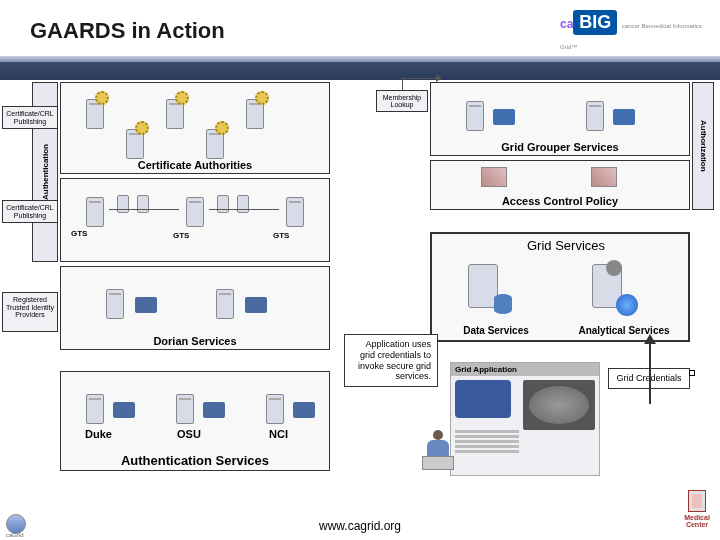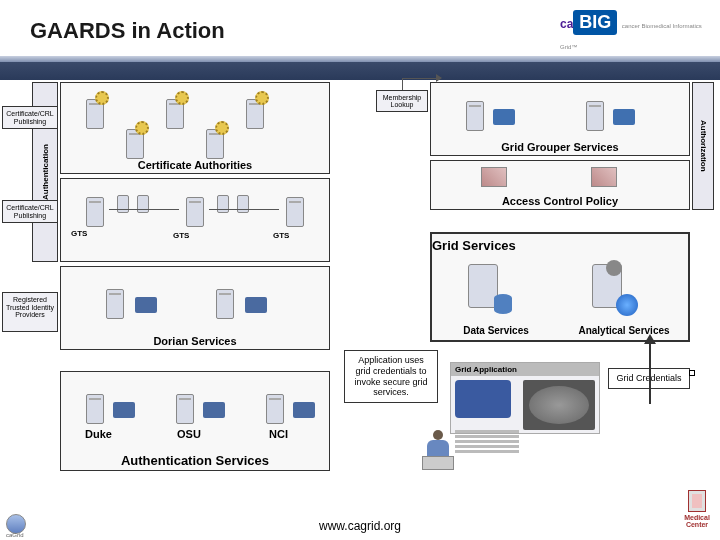--- a/index.html
+++ b/index.html
@@ -45,37 +45,37 @@
   .tiny-server .tower { width: 12px; height: 18px; background: #d8dce8; border: 1px solid #888; border-radius: 2px; }
   
   
   .right-col { left: 430px; width: 260px; }
   .grid-grouper { top: 0; height: 74px; border: 1px solid #333; background: #f8f8f8; }
   .acp-box { top: 78px; height: 50px; border: 1px solid #333; background: #f8f8f8; }
   .tab-r { position: absolute; right: -24px; width: 22px; top: 0; height: 128px; border: 1px solid #333; background: #e8e8f0; font-size: 8px; font-weight: bold; display: flex; align-items: center; justify-content: center; writing-mode: vertical-lr; }
   .mem-lookup { position: absolute; left: -56px; top: 12px; width: 52px; border: 1px solid #333; background: #f0f0f5; font-size: 7px; text-align: center; padding: 3px 2px; }
   
   .grid-srv-box { top: 150px; height: 110px; border: 2px solid #333; background: #f8f8f8; left: 430px; width: 260px; }
-  .gs-title { font-weight: bold; font-size: 13px; text-align: left; margin-top: 4px; }
+  .gs-title { font-weight: normal; font-size: 13px; text-align: center; margin-top: 4px; padding-left: 12px; }
   .gs-item { position: absolute; width: 120px; text-align: center; font-size: 10px; font-weight: bold; bottom: 4px; }
   .gs-left { left: 4px; }
   .gs-right { right: 4px; }
   .big-server { position: absolute; width: 40px; height: 50px; }
   .big-server .tower { width: 30px; height: 44px; background: #d8dce8; border: 1px solid #888; border-radius: 3px; }
   .db-icon { position: absolute; right: -4px; bottom: 0; width: 18px; height: 20px; background: #5080c0; border-radius: 50% / 20%; }
   .globe { position: absolute; right: -6px; bottom: -2px; width: 22px; height: 22px; border-radius: 50%; background: radial-gradient(#6ab0ff, #2060c0); }
   .gear-small { position: absolute; width: 16px; height: 16px; border-radius: 50%; background: #888; top: -4px; right: 10px; }
   
   
   .callout-box { position: absolute; border: 1px solid #333; background: #fff; padding: 4px 6px; font-size: 9px; text-align: center; line-height: 1.2; }
-  .cb-app { left: 344px; top: 268px; width: 94px; }
+  .cb-app { left: 344px; top: 252px; width: 94px; text-align: right; }
   .cb-cred { left: 608px; top: 286px; width: 82px; }
   
   
-  .grid-app { position: absolute; left: 450px; top: 280px; width: 150px; height: 72px; border: 1px solid #aaa; background: #f0f0f4; }
+  .grid-app { position: absolute; left: 450px; top: 280px; width: 150px; height: 114px; border: 1px solid #aaa; background: #f0f0f4; }
   .ga-title { background: #bbb; font-size: 8px; padding: 2px 4px; font-weight: bold; }
   .ga-body { position: relative; height: 86px; }
   .usa-map { position: absolute; left: 4px; top: 4px; width: 56px; height: 38px; background: #3a5aa0; border-radius: 4px; }
   .scan { position: absolute; right: 4px; top: 4px; width: 72px; height: 50px; background: #555; border-radius: 2px; }
   .scan::after { content:""; position: absolute; inset: 6px; border-radius: 50%; background: radial-gradient(#999, #666); }
   .ga-rows { position: absolute; left: 4px; bottom: 2px; right: 80px; height: 30px; }
   .ga-rows div { height: 3px; background: #bbb; margin-bottom: 2px; }
   
   .person { position: absolute; left: 420px; top: 348px; width: 36px; height: 40px; }
   .person .head { width: 10px; height: 10px; border-radius: 50%; background: #6a5a4a; position: absolute; top: 0; left: 13px; }
@@ -99,21 +99,21 @@
   .footer-logo-r .shield::after { content:""; position: absolute; inset: 3px; background: #f0c0c0; }
   
   .photo-box { position: absolute; width: 26px; height: 20px; border: 1px solid #888; background: linear-gradient(45deg, #bd8a8a, #e0c0c0); }
 </style>
 </head>
 <body>
 
 <div class="header">
   <div class="title">GAARDS in Action</div>
   <div class="logo-area">
-    <span style="font-size:12px;color:#4c1d95;font-weight:bold">ca</span><span class="logo-main">BIG</span>
+    <span style="font-size:12px;color:#8b5cf6;font-weight:bold">ca</span><span class="logo-main">BIG</span>
     <span class="logo-sub">cancer Biomedical Informatics Grid™</span>
     <div class="logo-tagline">An Initiative of the National Cancer Institute</div>
   </div>
 </div>
 <div class="header-bar2"></div>
 <div class="header-bar"></div>
 
 <div class="content">
 
   <div class="side-tab tab1" style="left:32px;">Authentication</div>

